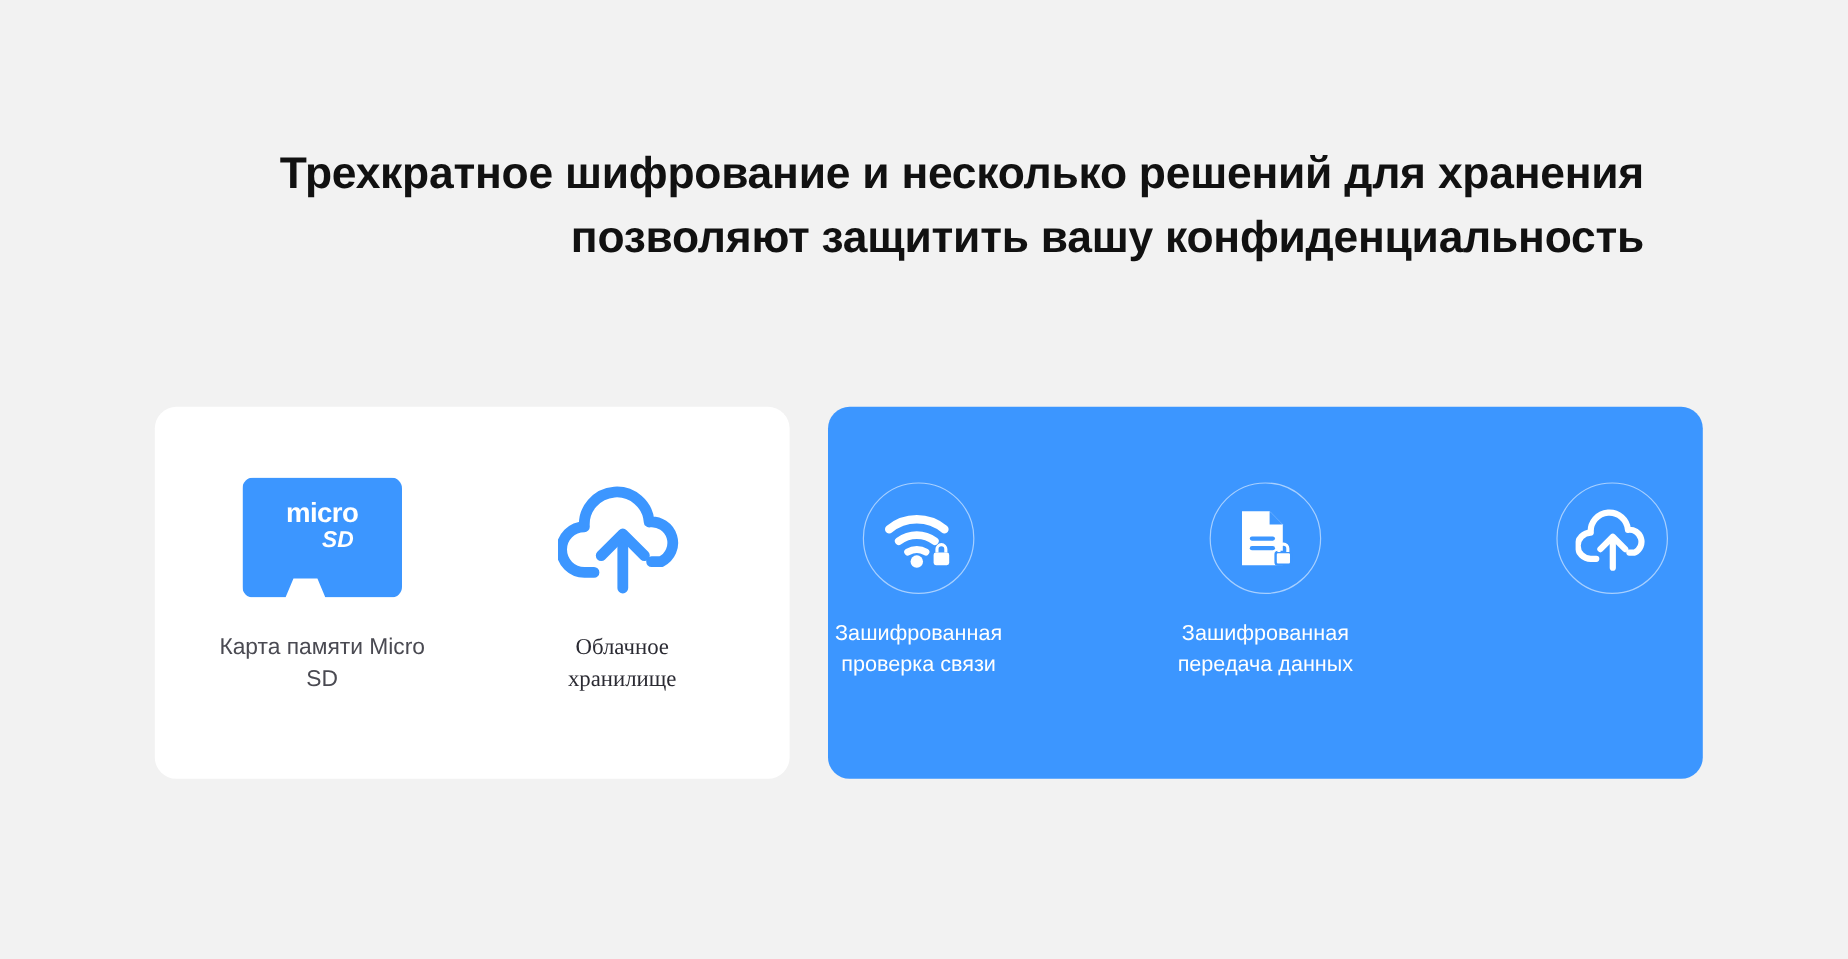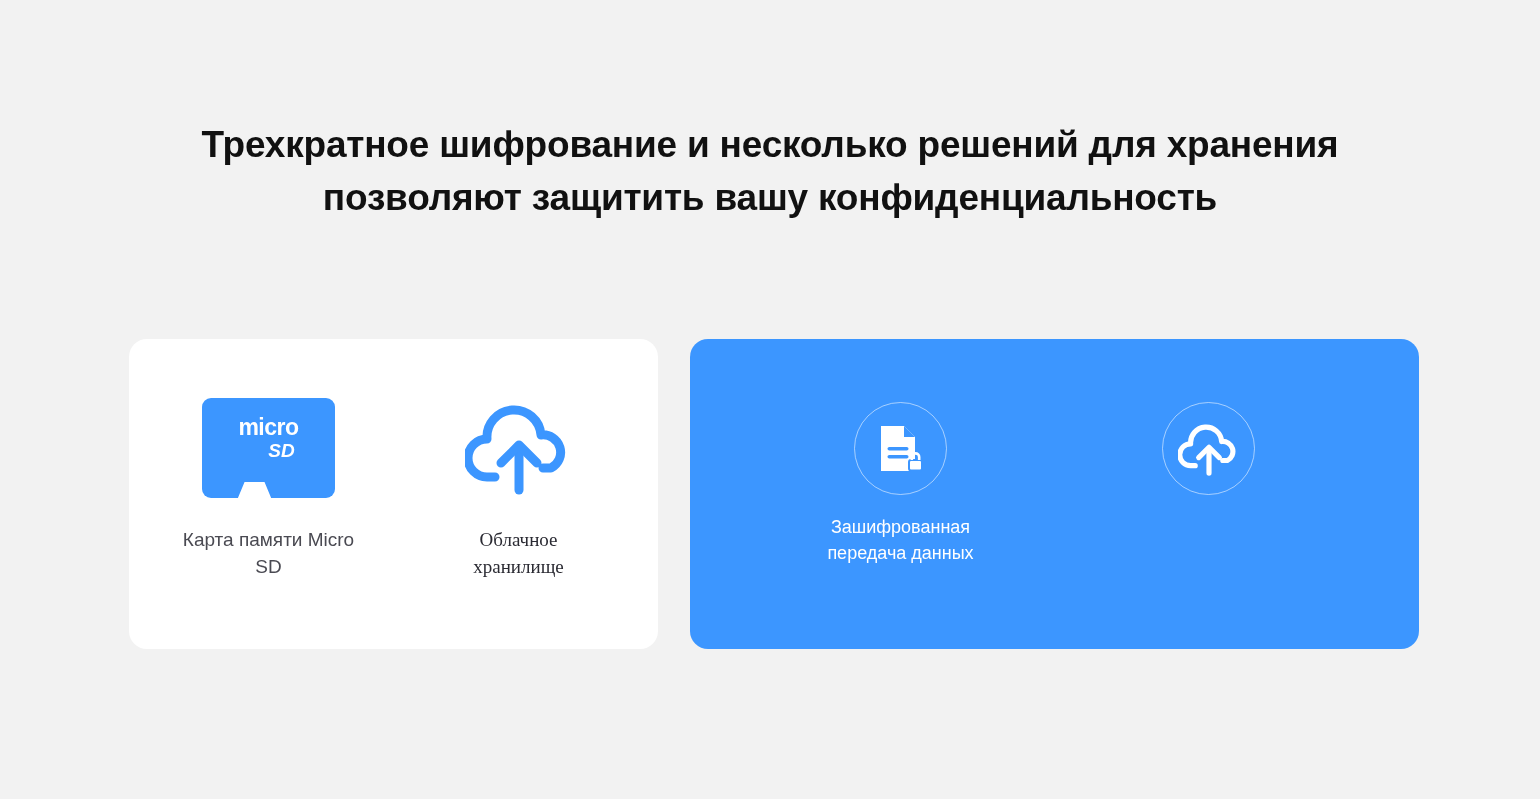--- a/index.html
+++ b/index.html
@@ -18,21 +18,21 @@
     height: 799px;
     background: #f2f2f2;
   }
 
   
   .heading {
     position: absolute;
     left: 170px;
     top: 118px;
     width: 1200px;
-    text-align: center;
+    text-align: right;
     font-size: 37px;
     line-height: 53px;
     font-weight: bold;
     color: #111111;
     letter-spacing: -0.2px;
   }
 
   
   .card-white {
     position: absolute;
@@ -197,20 +197,35 @@
           </svg>
         </div>
         <div class="storage-label dark">Облачное хранилище</div>
       </div>
 
     </div>
   </div>
 
   <div class="card-blue">
 
+    <div class="enc-item">
+      <div class="enc-circle">
+        <svg width="58" height="50" viewBox="0 0 58 50" aria-hidden="true">
+          <path d="M4 17 A36 36 0 0 1 50 17" fill="none" stroke="#ffffff" stroke-width="7" stroke-linecap="round"></path>
+          <path d="M12 27 A25 25 0 0 1 42 27" fill="none" stroke="#ffffff" stroke-width="6.5" stroke-linecap="round"></path>
+          <path d="M19.5 36 A14.5 14.5 0 0 1 34.5 36" fill="none" stroke="#ffffff" stroke-width="6" stroke-linecap="round"></path>
+          <circle cx="27" cy="44" r="5.2" fill="#ffffff"></circle>
+          <g>
+            <rect x="41" y="36.5" width="13" height="10.5" rx="2" fill="#ffffff"></rect>
+            <path d="M43.8 36.5 V33.6 a3.7 3.7 0 0 1 7.4 0 V36.5" fill="none" stroke="#ffffff" stroke-width="2.6"></path>
+          </g>
+        </svg>
+      </div>
+      <div class="enc-label">Зашифрованная проверка связи</div>
+    </div>
 
     <div class="enc-item">
       <div class="enc-circle">
         <svg width="52" height="52" viewBox="0 0 52 52" aria-hidden="true">
           <path d="M6 3 H29 L40 14 V48 H6 Z" fill="#ffffff"></path>
           <path d="M29 3 V14 H40 Z" fill="#3c96ff"></path>
           <path d="M29 3 L40 14 H29 Z" fill="#ffffff" opacity="0.0"></path>
           <rect x="12.5" y="24" width="21" height="3.6" rx="1.8" fill="#3c96ff"></rect>
           <rect x="12.5" y="32" width="21" height="3.6" rx="1.8" fill="#3c96ff"></rect>
           <g>

